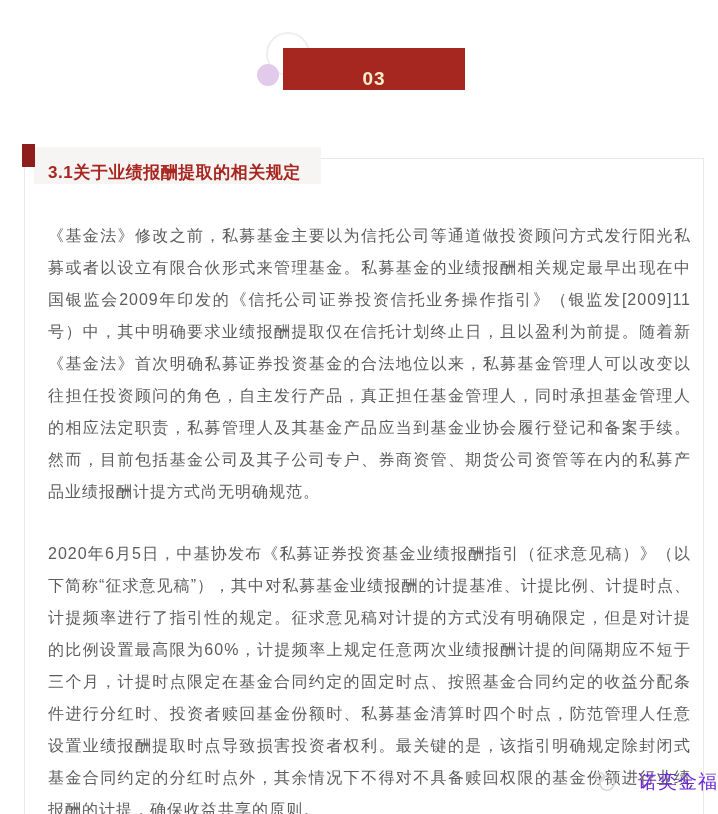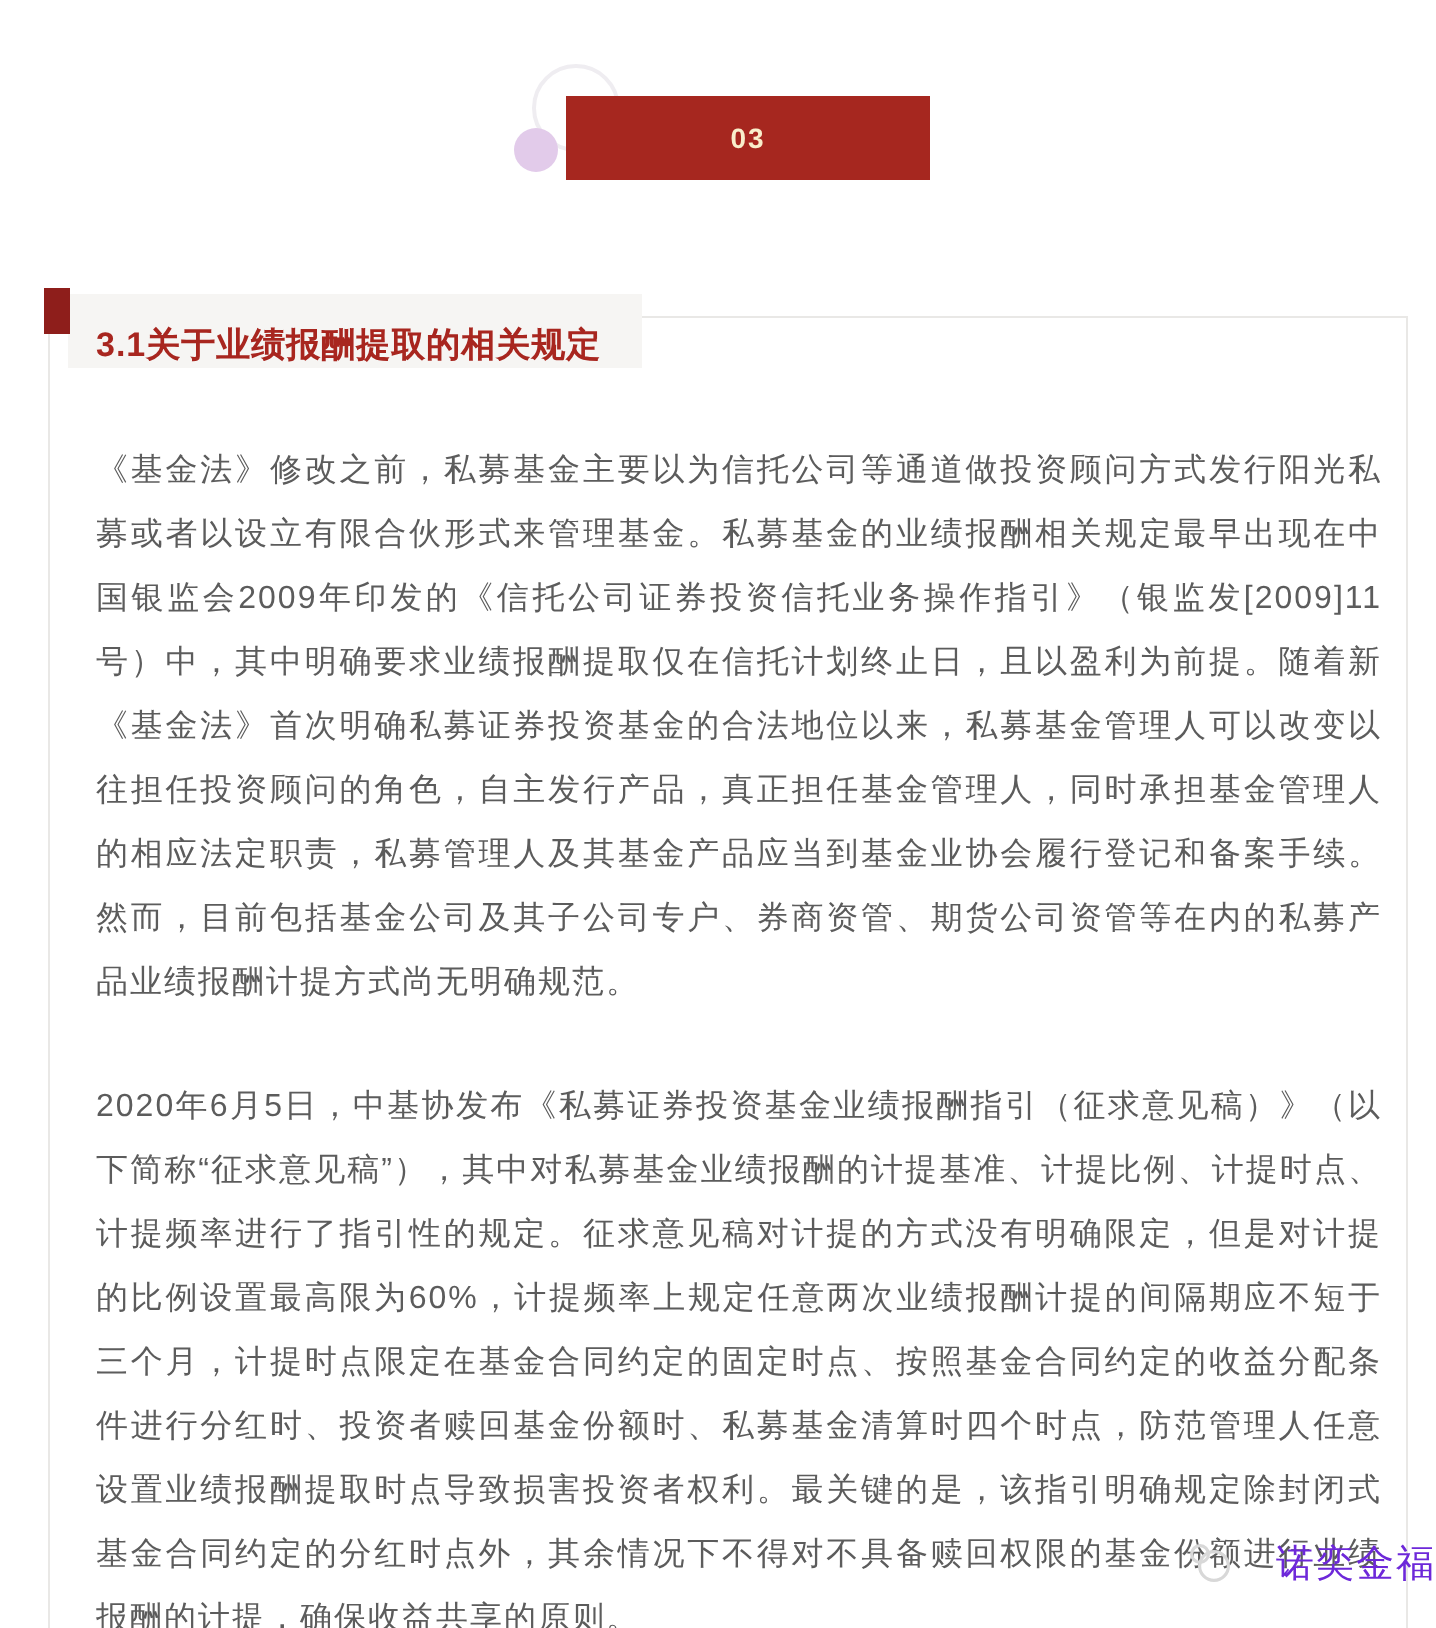--- a/index.html
+++ b/index.html
@@ -28,26 +28,26 @@
     z-index: 2;
   }
 
   
   .chapter-badge {
     position: absolute;
     left: 283px; top: 48px;
     width: 182px; height: 42px;
     background: #a6271f;
     display: flex;
-    align-items: center;
+    align-items: flex-end;
     justify-content: center;
     gap: 9px;
     z-index: 3;
     font-weight: bold;
-    font-size: 14px;
+    font-size: 19px;
     letter-spacing: 1px;
   }
   .chapter-badge .num { color: #f9eecb; }
   .chapter-badge .ttl { color: #ffffff; }
 
   
   .sec-square {
     position: absolute;
     left: 22px; top: 144px;
     width: 13px; height: 23px;

